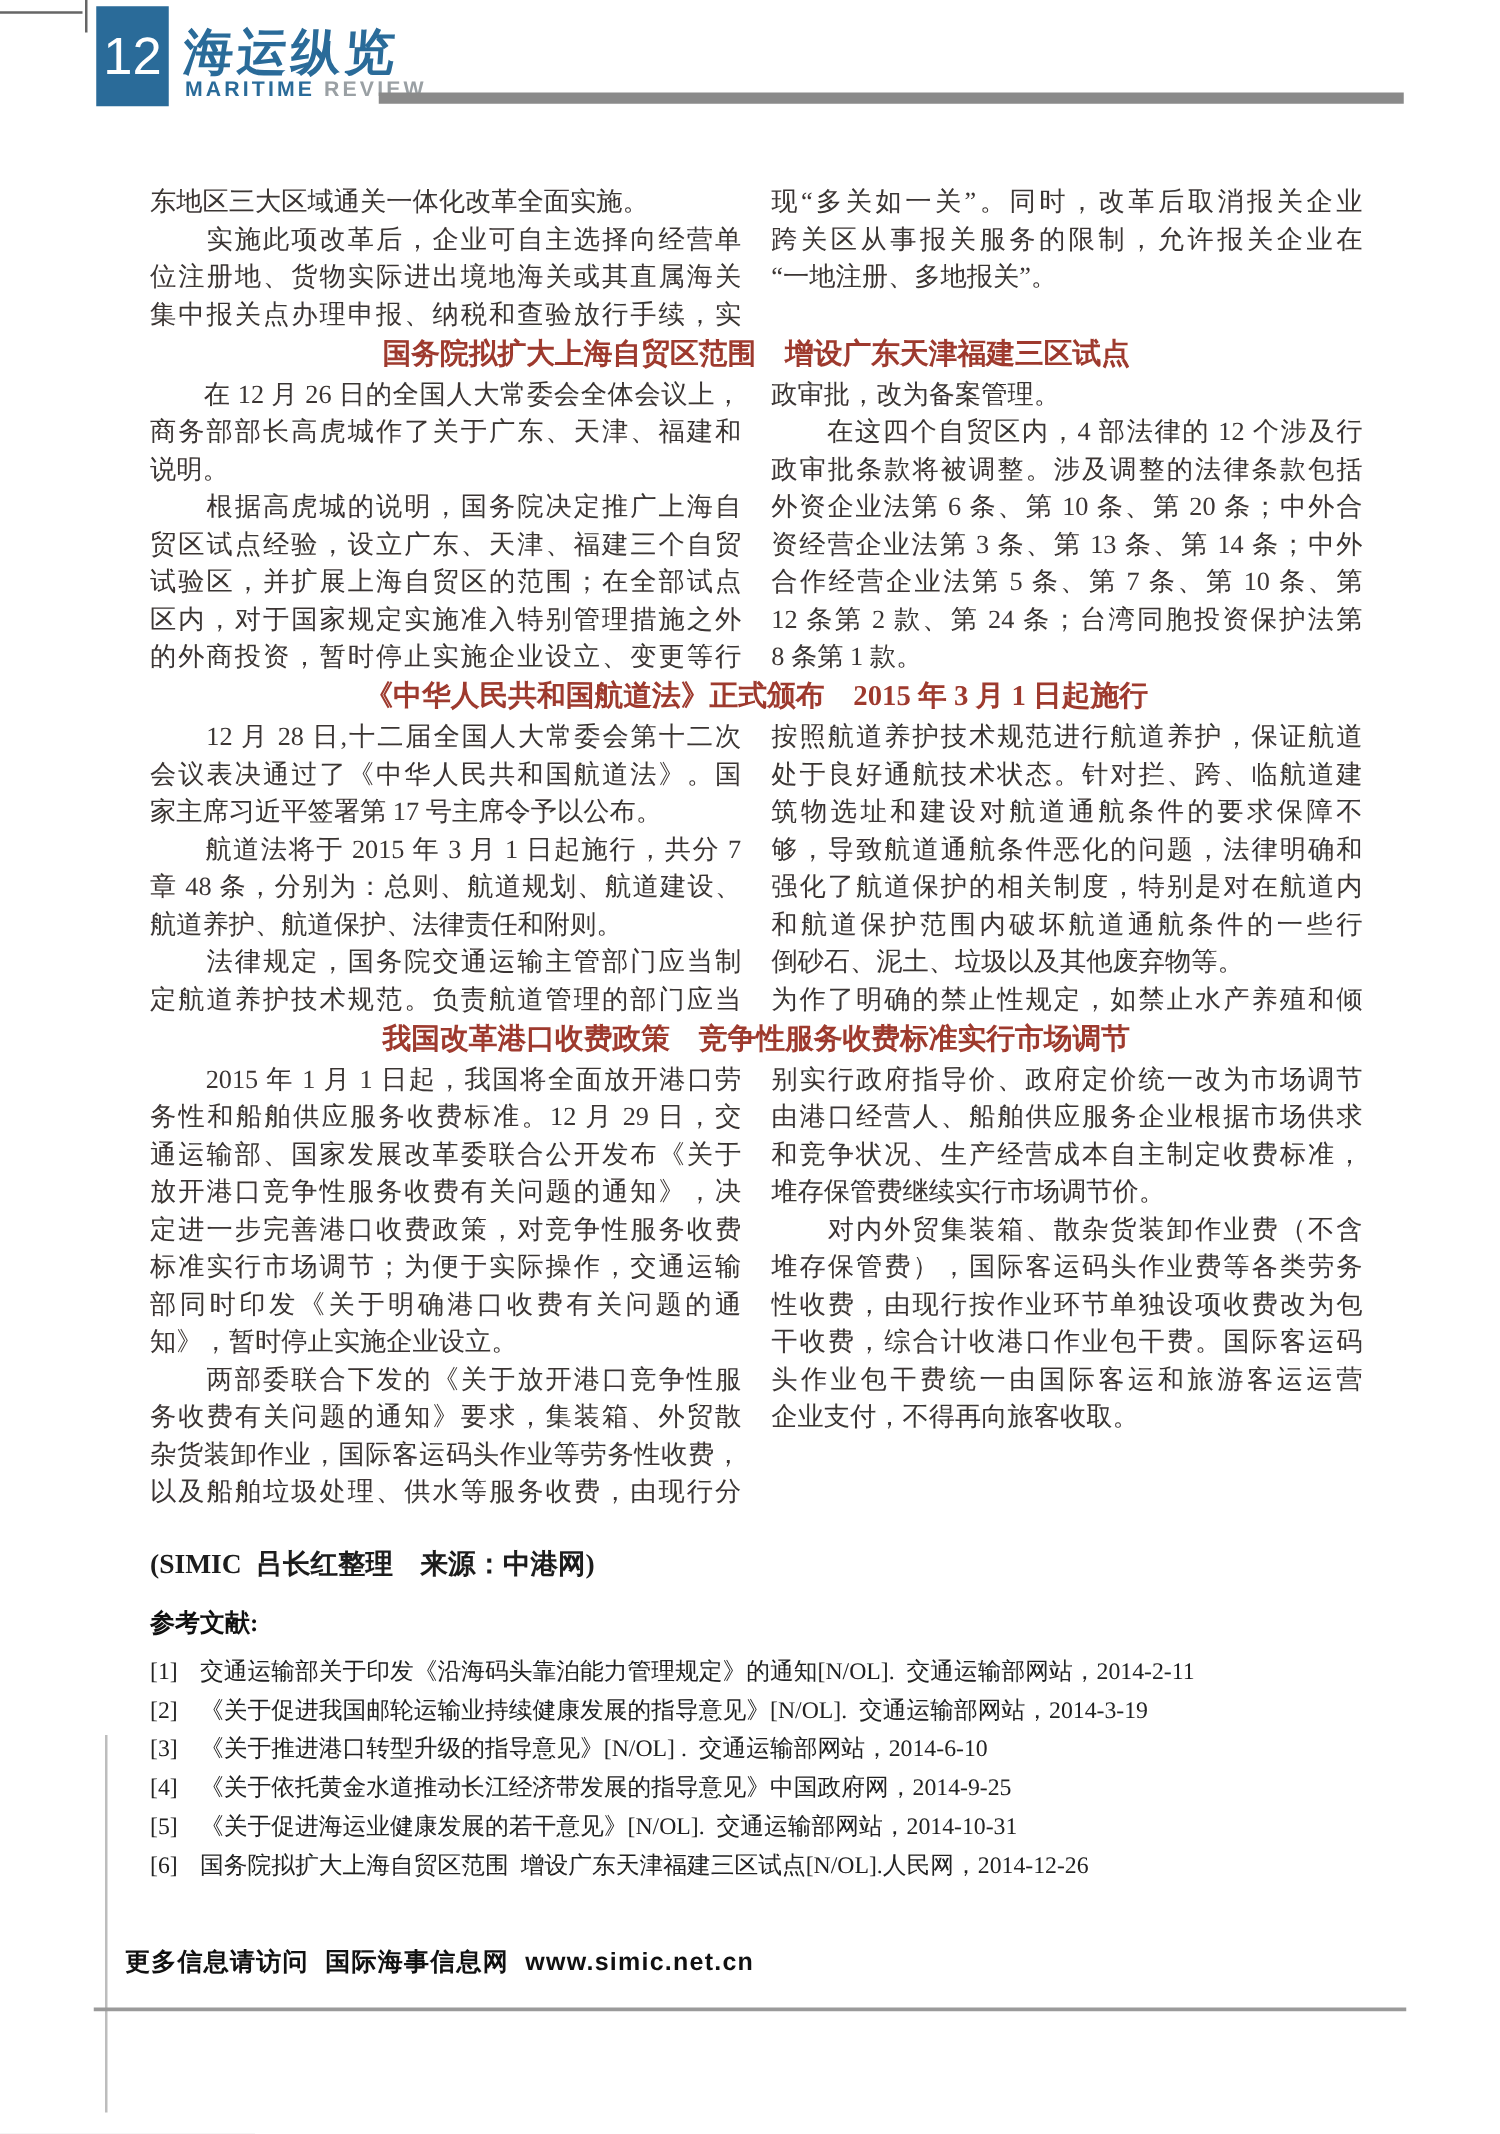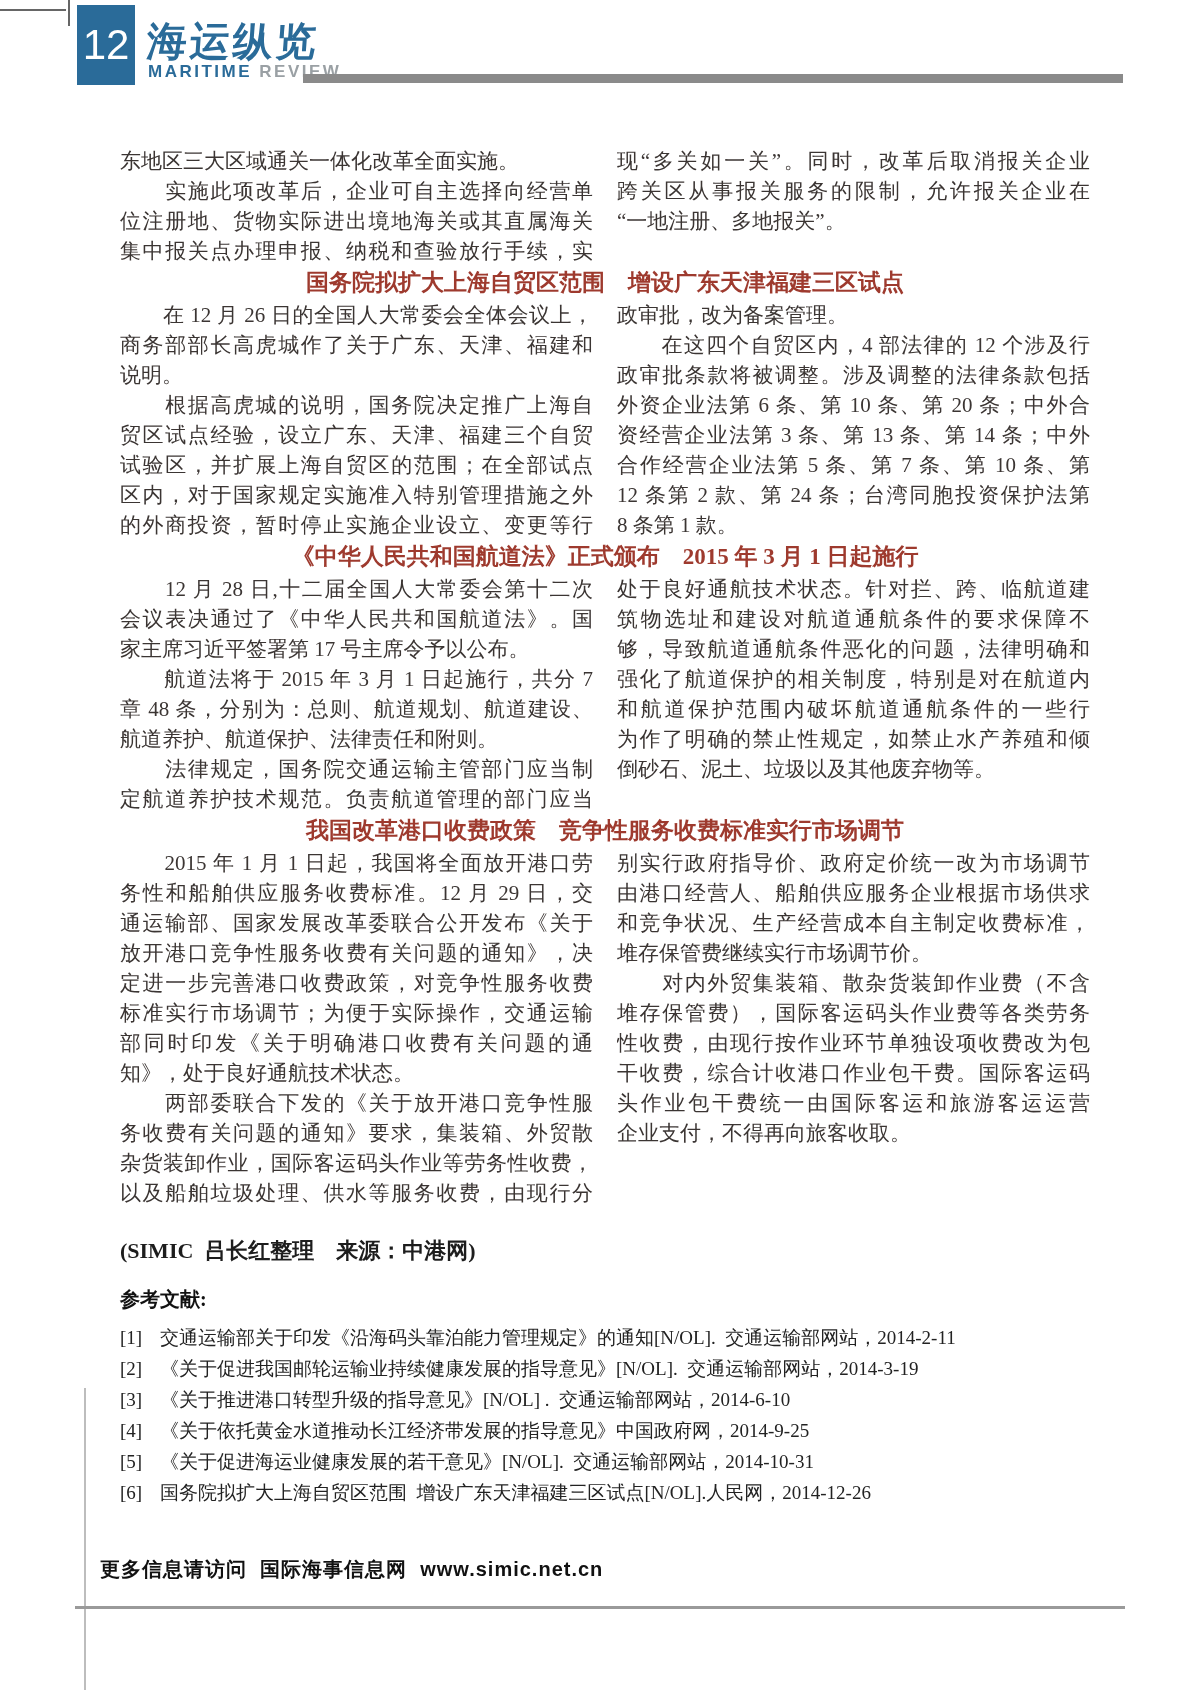--- a/index.html
+++ b/index.html
@@ -126,42 +126,43 @@
               <div class="line j">　　12 月 28 日,十二届全国人大常委会第十二次</div>
               <div class="line j">会议表决通过了《中华人民共和国航道法》。国</div>
               <div class="line">家主席习近平签署第 17 号主席令予以公布。</div>
               <div class="line j">　　航道法将于 2015 年 3 月 1 日起施行，共分 7</div>
               <div class="line j">章 48 条，分别为：总则、航道规划、航道建设、</div>
               <div class="line">航道养护、航道保护、法律责任和附则。</div>
               <div class="line j">　　法律规定，国务院交通运输主管部门应当制</div>
               <div class="line j">定航道养护技术规范。负责航道管理的部门应当</div>
             </div>
             <div class="col">
+              <div class="line j">按照航道养护技术规范进行航道养护，保证航道</div>
               <div class="line j">处于良好通航技术状态。针对拦、跨、临航道建</div>
               <div class="line j">筑物选址和建设对航道通航条件的要求保障不</div>
               <div class="line j">够，导致航道通航条件恶化的问题，法律明确和</div>
               <div class="line j">强化了航道保护的相关制度，特别是对在航道内</div>
               <div class="line j">和航道保护范围内破坏航道通航条件的一些行</div>
+              <div class="line">倒砂石、泥土、垃圾以及其他废弃物等。</div>
               <div class="line j">为作了明确的禁止性规定，如禁止水产养殖和倾</div>
-              <div class="line">倒砂石、泥土、垃圾以及其他废弃物等。</div>
             </div>
           </div>
         </section>
         <section class="section">
           <div class="headline">我国改革港口收费政策　竞争性服务收费标准实行市场调节</div>
           <div class="columns">
             <div class="col">
               <div class="line j">　　2015 年 1 月 1 日起，我国将全面放开港口劳</div>
               <div class="line j">务性和船舶供应服务收费标准。12 月 29 日，交</div>
               <div class="line j">通运输部、国家发展改革委联合公开发布《关于</div>
               <div class="line j">放开港口竞争性服务收费有关问题的通知》，决</div>
               <div class="line j">定进一步完善港口收费政策，对竞争性服务收费</div>
               <div class="line j">标准实行市场调节；为便于实际操作，交通运输</div>
               <div class="line j">部同时印发《关于明确港口收费有关问题的通</div>
-              <div class="line">知》，处于良好通航技术状态。</div>
+              <div class="line">知》，暂时停止实施企业设立。</div>
               <div class="line j">　　两部委联合下发的《关于放开港口竞争性服</div>
               <div class="line j">务收费有关问题的通知》要求，集装箱、外贸散</div>
               <div class="line j">杂货装卸作业，国际客运码头作业等劳务性收费，</div>
               <div class="line j">以及船舶垃圾处理、供水等服务收费，由现行分</div>
             </div>
             <div class="col">
               <div class="line j">别实行政府指导价、政府定价统一改为市场调节</div>
               <div class="line j">由港口经营人、船舶供应服务企业根据市场供求</div>
               <div class="line j">和竞争状况、生产经营成本自主制定收费标准，</div>
               <div class="line">堆存保管费继续实行市场调节价。</div>

